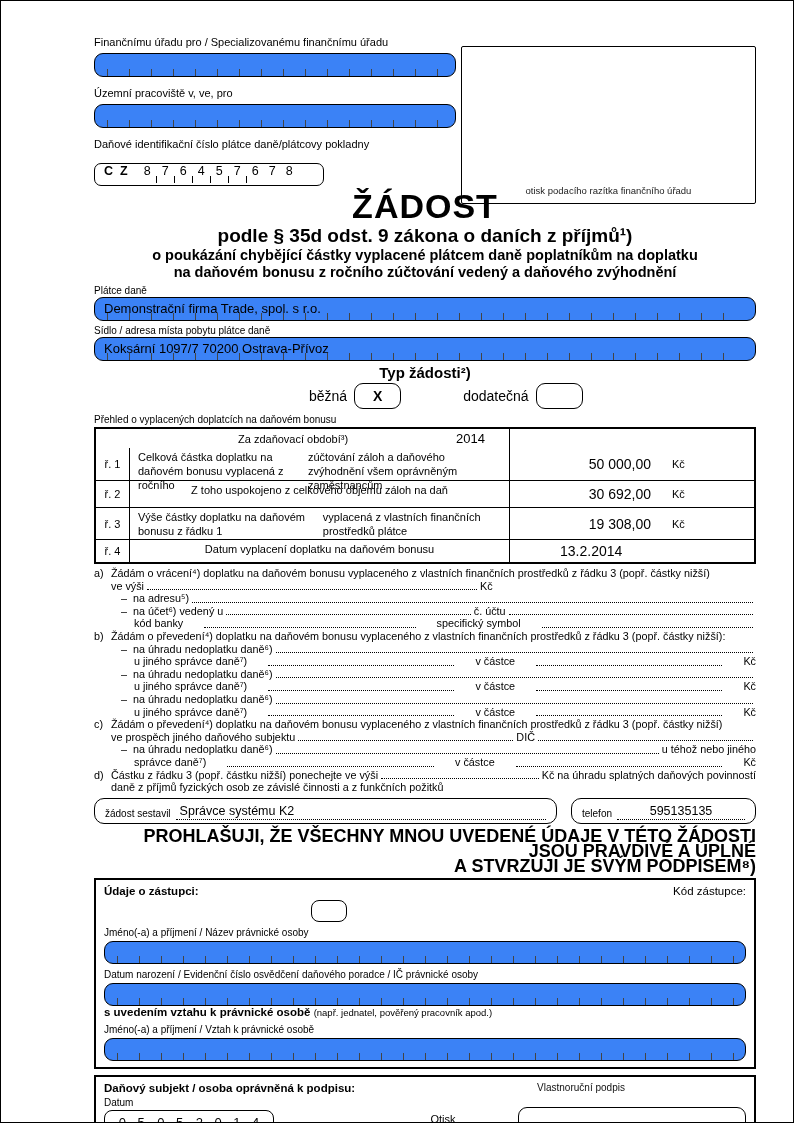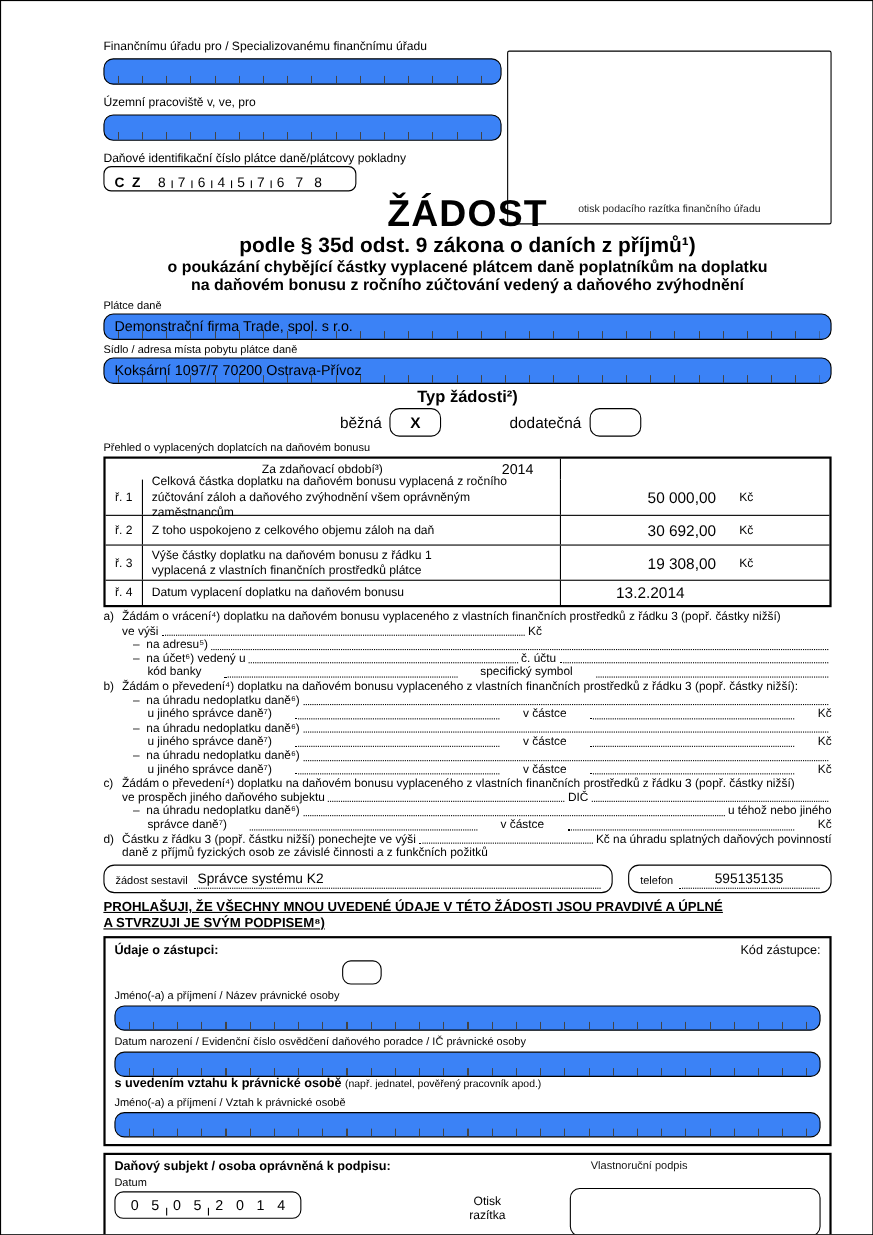--- a/index.html
+++ b/index.html
@@ -12,22 +12,22 @@
 
   .input { position:relative; border:1.5px solid #000; border-radius:9px; height:24px; background:#3b82f6; }
   .input .ticks { position:absolute; left:12px; right:10px; bottom:0; height:7px;
     background-image:repeating-linear-gradient(to right,#444 0 1px,transparent 1px 22px); }
   .input .val { position:absolute; left:9px; top:3px; font-size:13px; white-space:nowrap; }
 
   
   .top { padding-top:34px; }
   .top-left { width:362px; }
   .top-left .input { width:362px; margin:4px 0 9px; }
-  .dic-box { width:230px; height:23px; border:1.5px solid #000; border-radius:7px; margin-top:0;
-    display:flex; align-items:flex-end; padding:0 9px; }
+  .dic-box { width:230px; height:23px; border:1.5px solid #000; border-radius:7px; margin-top:12px;
+    display:flex; align-items:flex-start; padding:0 9px; }
   .dic-prefix { font-weight:bold; font-size:12.5px; letter-spacing:7px; margin-right:4px; }
   .dic-digit { width:17px; text-align:center; font-size:12.5px; }
   .dsep { width:1px; height:7px; background:#000; align-self:flex-end; margin-bottom:2px; }
   .stamp-box { position:absolute; right:0px; top:45px; width:295px; height:158px;
     border:1.5px solid #000; border-radius:2px; }
   .stamp-box .cap { position:absolute; left:0; right:0; bottom:7px; text-align:center; font-size:9.5px; color:#222; }
 
   
   .title-block { text-align:center; margin-top:2px; }
   .t-main { font-size:34px; font-weight:bold; letter-spacing:1px; line-height:36px; }
@@ -47,21 +47,21 @@
   
   .otable { border:2px solid #000; margin-top:1px; }
   .t-head { display:flex; height:19px; }
   .t-head-left { flex:1; display:flex; align-items:center; padding-left:142px; font-size:11px; }
   .t-period-val { margin-left:108px; font-size:13px; }
   .t-valcol { width:245px; border-left:1.5px solid #000; }
   .t-row { display:flex; border-top:1.5px solid #000; }
   .t-row.no-top { border-top:none; }
   .t-num { width:33px; display:flex; align-items:center; justify-content:center; font-size:11px; }
   .t-text { flex:1; border-left:1px solid #000; padding:2px 8px; font-size:11px; line-height:14px;
-    display:flex; flex-direction:column; justify-content:center; }
+    display:flex; flex-direction:row; justify-content:center; }
   .t-line:empty { display:none; }
   .t-val { width:245px; border-left:1.5px solid #000; display:flex; align-items:center; }
   .t-amt { flex:1; text-align:right; font-size:14px; padding-right:8px; }
   .t-unit { width:95px; padding-left:13px; font-size:11px; }
   .r1 { height:32px; } .r2 { height:27px; } .r3 { height:32px; } .r4 { height:23px; }
   .date-row .t-amt { text-align:left; padding-left:50px; font-size:14px; }
 
   
   .secs { margin-top:3px; font-size:10.8px; }
   .srow { display:flex; align-items:flex-end; line-height:12.6px; }
@@ -76,21 +76,21 @@
   
   .prep-row { display:flex; margin-top:4px; gap:14px; }
   .prep-box { border:1.5px solid #000; border-radius:10px; height:26px; display:flex;
     align-items:flex-end; padding:0 10px 3px 10px; }
   .prep-box .plbl { font-size:10px; margin-right:5px; padding-bottom:1px; white-space:nowrap; }
   .prep-fill { flex:1; border-bottom:1px dotted #000; font-size:12.5px; line-height:14px; padding:0 4px 1px; white-space:nowrap; }
   .prep-left { width:463px; }
   .prep-right { flex:1; }
   .prep-right .prep-fill { text-align:center; }
 
-  .declaration { text-align:left; font-weight:bold; font-size:12px; line-height:15px; margin:5px 0 4px;text-decoration:underline; }
+  .declaration { text-align:right; font-weight:bold; font-size:18px; line-height:15px; margin:5px 0 4px; }
 
   
   .rep-box { border:2px solid #000; padding:5px 8px 6px; }
   .rep-head { display:flex; font-size:11.5px; line-height:13px;justify-content:space-between; }
   .rep-title { font-weight:bold; width:207px; }
   .code-box { width:36px; height:22px; border:1.5px solid #000; border-radius:8px; margin:2px 0 0 207px; }
   .rep-box .field-lbl { margin-top:4px; }
   .rep-box .input { height:23px; margin-top:2px; }
   .mixed { font-size:11.5px; line-height:12.5px; margin-top:4px; }
   .mixed b { font-size:11.5px; }

